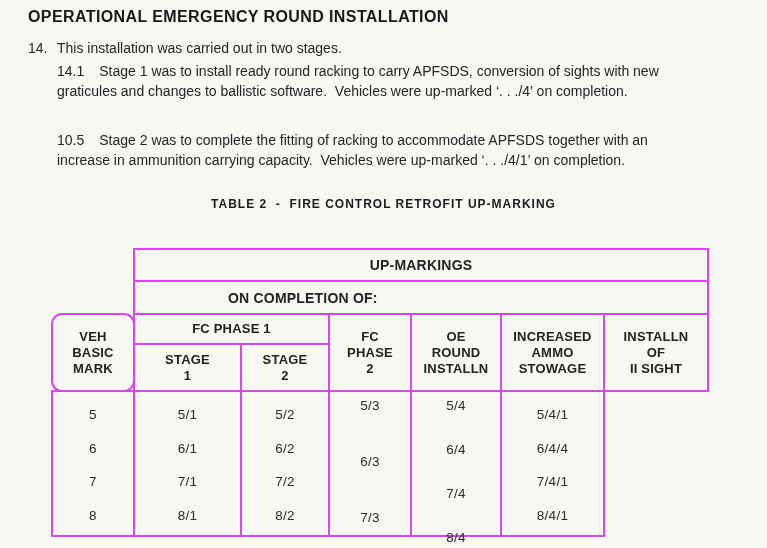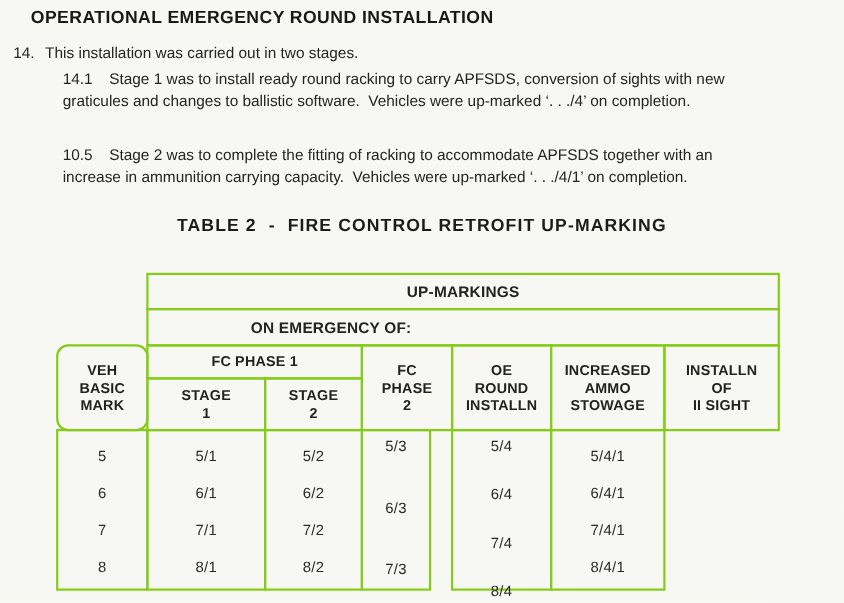--- a/index.html
+++ b/index.html
@@ -10,36 +10,36 @@
     font-family:"Liberation Sans","DejaVu Sans",sans-serif;
     color:#1f1f1f;
     overflow:hidden;
   }
   .heading{
     position:absolute;left:28px;top:8px;
     font-size:16px;font-weight:700;letter-spacing:.4px;
     color:#181818;
   }
   .para{position:absolute;font-size:14px;line-height:20px;color:#242424;}
-  .p14{left:12px;top:38px;width:700px;display:flex;align-items:center;}
+  .p14{left:28px;top:38px;width:700px;display:flex;align-items:center;}
   .p14 .pnum{display:inline-block;width:29px;flex:0 0 29px;}
   .pblock{left:57px;width:688px;}
   .p141{top:61px;}
   .p142{top:130px;}
   .pblock .pnum{margin-right:15px;}
   .ptext{white-space:pre-wrap;}
   .table-title{
     position:absolute;left:0;top:197px;width:767px;
-    text-align:center;font-size:16px;font-weight:700;
+    text-align:center;font-size:12px;font-weight:700;
     letter-spacing:1px;white-space:pre-wrap;color:#1b1b1b;
   }
   .tbl{position:absolute;left:0;top:0;width:767px;height:548px;}
   .cell{
     position:absolute;box-sizing:border-box;
-    border:2px solid #84cc16;
+    border:2px solid #d946ef;
     display:flex;align-items:center;justify-content:center;
     text-align:center;
     font-weight:700;font-size:13px;line-height:16px;
     white-space:pre-line;letter-spacing:.2px;color:#222;
   }
   .banner{font-size:14px;}
   .subbanner{justify-content:flex-start;padding-left:93px;font-size:14px;}
   .datacol{
     flex-direction:column;justify-content:space-around;
     padding:6px 0 2px 0;
@@ -67,21 +67,21 @@
   <div class="para pblock p142">
     <span class="pnum">10.5</span><span class="ptext">Stage 2 was to complete the fitting of racking to accommodate APFSDS together with an
 increase in ammunition carrying capacity.  Vehicles were up-marked ‘. . ./4/1’ on completion.</span>
   </div>
 
   <div class="table-title">TABLE 2  -  FIRE CONTROL RETROFIT UP-MARKING</div>
 
   <div class="tbl">
 
     <div class="cell banner" style="left:133px;top:248px;width:576px;height:34px;">UP-MARKINGS</div>
-    <div class="cell subbanner" style="left:133px;top:280px;width:576px;height:35px;">ON EMERGENCY OF:</div>
+    <div class="cell subbanner" style="left:133px;top:280px;width:576px;height:35px;">ON COMPLETION OF:</div>
 
     <div class="cell" style="left:51px;top:313px;width:84px;height:79px;border-radius:11px;">VEH
 BASIC
 MARK</div>
     <div class="cell" style="left:133px;top:313px;width:197px;height:32px;">FC PHASE 1</div>
     <div class="cell" style="left:133px;top:343px;width:109px;height:49px;">STAGE
 1</div>
     <div class="cell" style="left:240px;top:343px;width:90px;height:49px;">STAGE
 2</div>
     <div class="cell" style="left:328px;top:313px;width:84px;height:79px;">FC
@@ -108,33 +108,33 @@
       <span>6/1</span>
       <span>7/1</span>
       <span>8/1</span>
     </div>
     <div class="cell datacol" style="left:240px;top:390px;width:90px;height:147px;">
       <span>5/2</span>
       <span>6/2</span>
       <span>7/2</span>
       <span>8/2</span>
     </div>
-    <div class="cell datacol" style="left:328px;top:390px;width:64px;height:147px;gap:40px;">
+    <div class="cell datacol" style="left:328px;top:390px;width:84px;height:147px;gap:40px;">
       <span>5/3</span>
       <span>6/3</span>
       <span>7/3</span>
       <span>8/3</span>
     </div>
     <div class="cell datacol" style="left:410px;top:390px;width:92px;height:147px;gap:28px;">
       <span>5/4</span>
       <span>6/4</span>
       <span>7/4</span>
       <span>8/4</span>
     </div>
     <div class="cell datacol" style="left:500px;top:390px;width:105px;height:147px;">
       <span>5/4/1</span>
-      <span>6/4/1</span>
+      <span>6/4/4</span>
       <span>7/4/1</span>
       <span>8/4/1</span>
     </div>
 
   </div>
 </div>
 
 </body></html>

